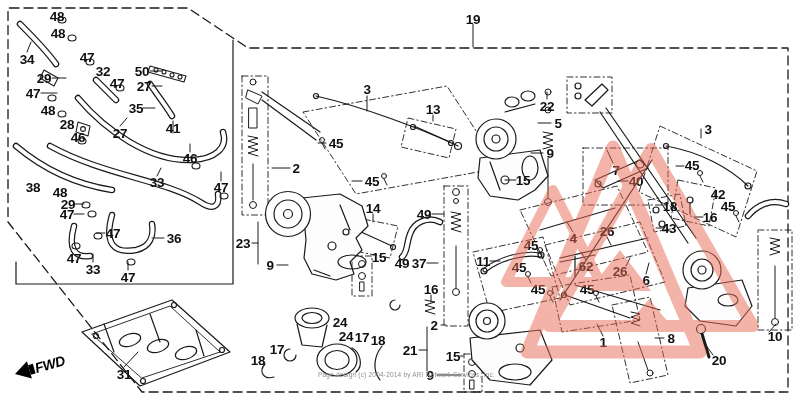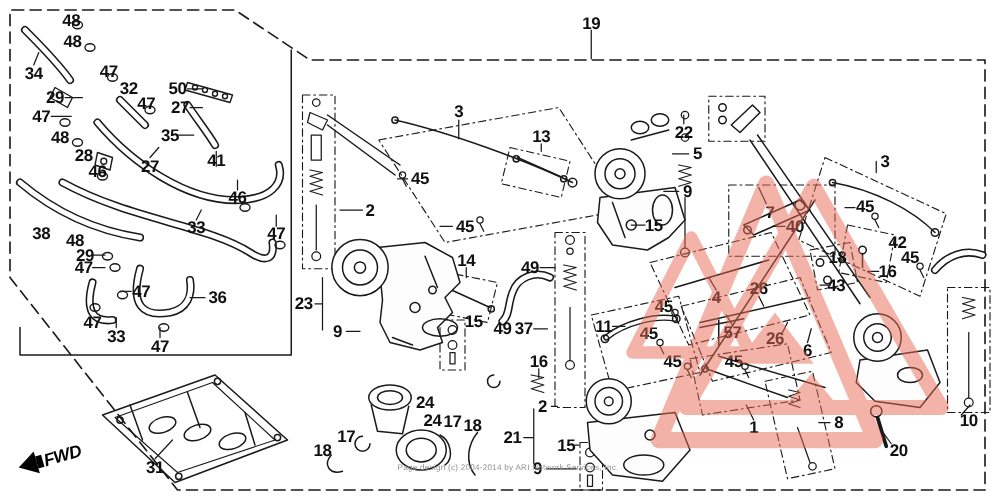--- a/index.html
+++ b/index.html
@@ -347,21 +347,21 @@
       <div class="plabel" style="left: 702px; top: 194px; margin-left: 16px;">42</div>
       <div class="plabel" style="left: 670px; top: 206px;">18</div>
       <div class="plabel" style="left: 728px; top: 206px;">45</div>
       <div class="plabel" style="left: 710px; top: 217px;">16</div>
       <div class="plabel" style="left: 669px; top: 228px;">43</div>
       <div class="plabel" style="left: 573px; top: 238px;">4</div>
       <div class="plabel" style="left: 607px; top: 231px;">26</div>
       <div class="plabel" style="left: 531px; top: 245px;">45</div>
       <div class="plabel" style="left: 483px; top: 261px;">11</div>
       <div class="plabel" style="left: 519px; top: 267px;">45</div>
-      <div class="plabel" style="left: 586px; top: 266px;">57</div>
+      <div class="plabel" style="left: 586px; top: 266px;">62</div>
       <div class="plabel" style="left: 620px; top: 271px;">26</div>
       <div class="plabel" style="left: 646px; top: 280px;">6</div>
       <div class="plabel" style="left: 538px; top: 289px;">45</div>
       <div class="plabel" style="left: 587px; top: 289px;">45</div>
       <div class="plabel" style="left: 603px; top: 342px;">1</div>
       <div class="plabel" style="left: 671px; top: 338px;">8</div>
       <div class="plabel" style="left: 719px; top: 360px;">20</div>
       <div class="plabel" style="left: 775px; top: 336px;">10</div>
     </div>
 

